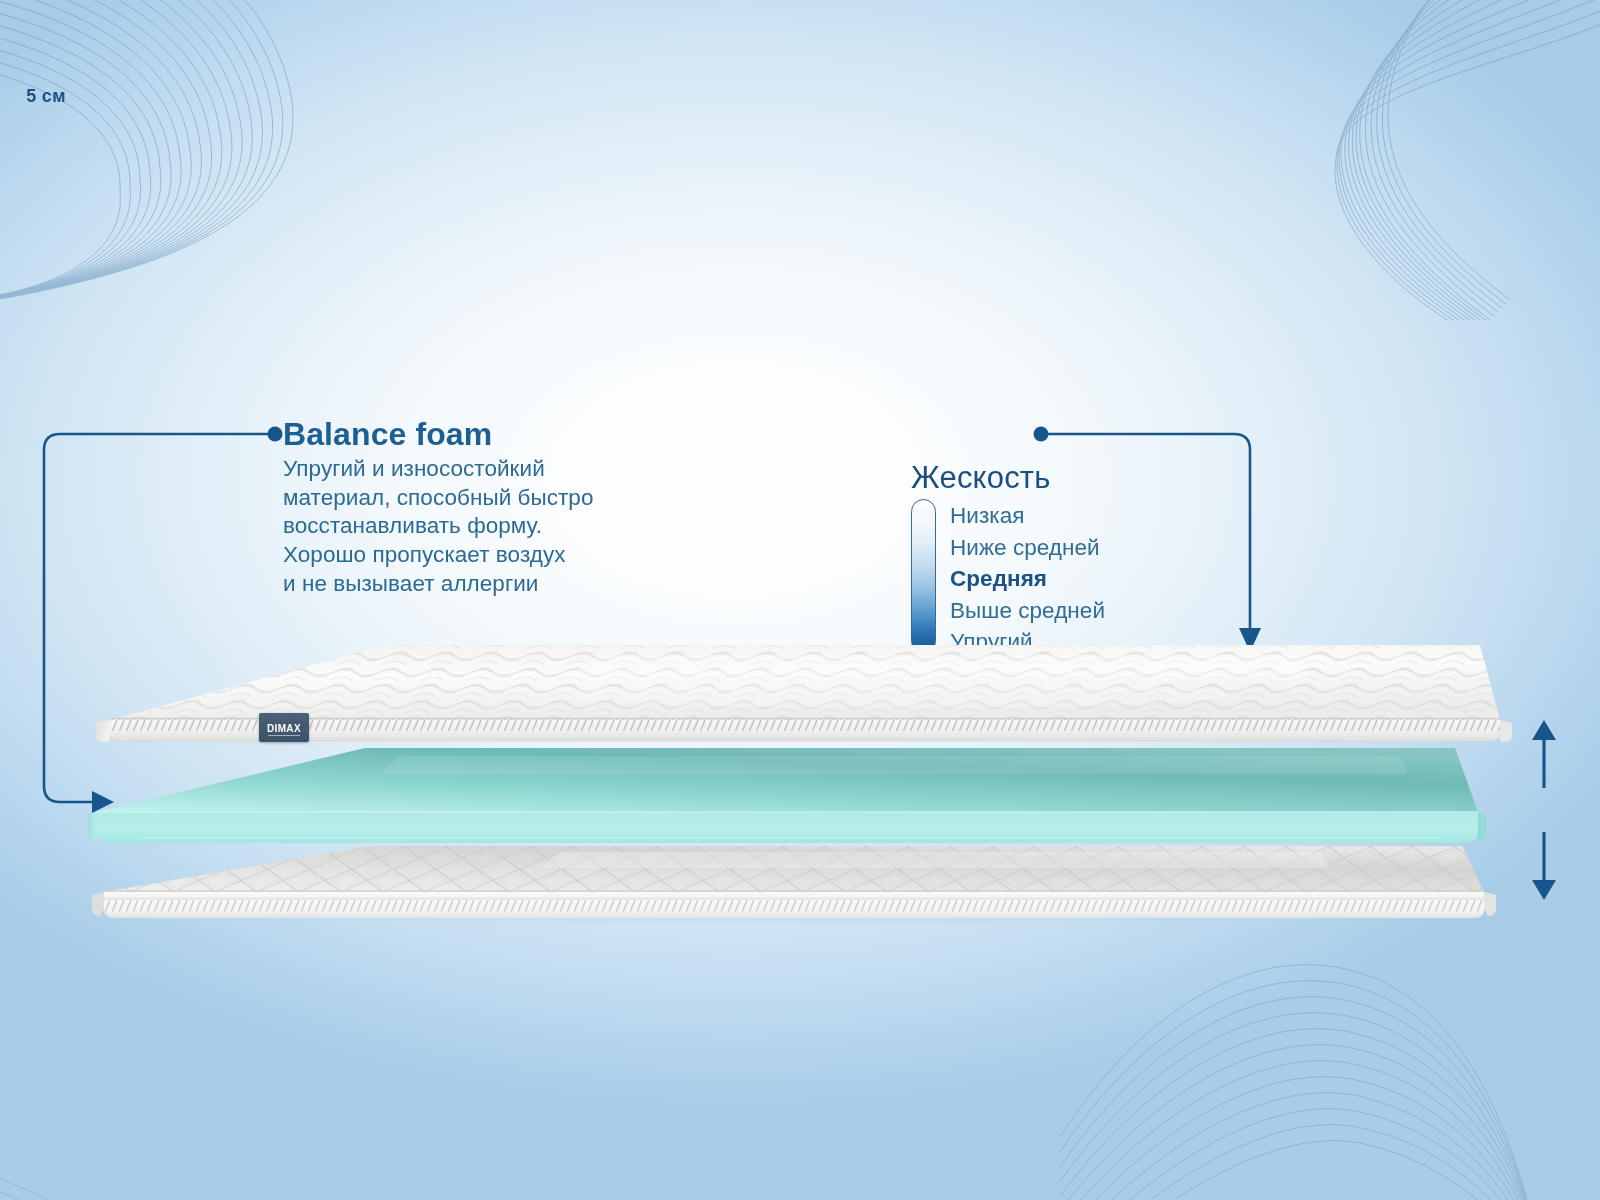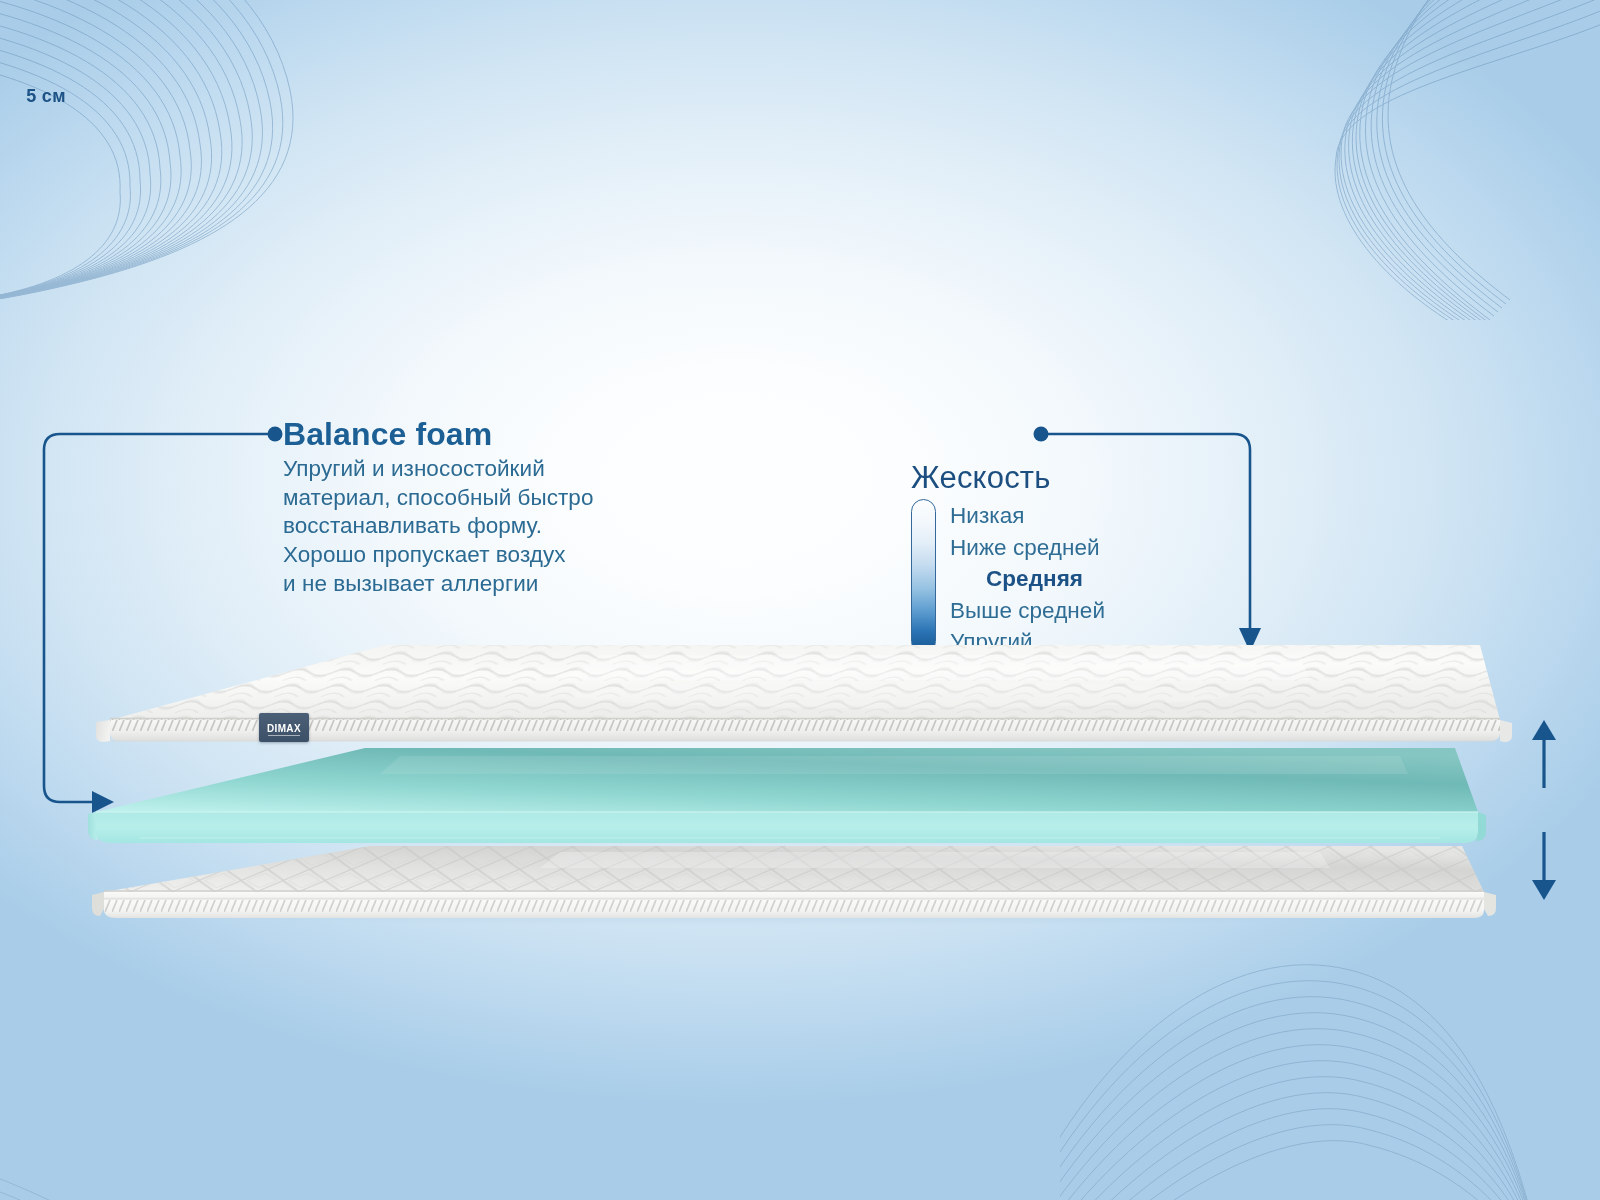--- a/index.html
+++ b/index.html
@@ -60,21 +60,21 @@
       #fcfdfe 0%, #f3f8fc 14%, #e3eef8 28%, #c6dcf0 42%,
       #96c2e2 58%, #5f9ed1 72%, #2a73b4 86%, #15548f 100%);
     border: 1.4px solid #35699b;
     margin-right: 14px; flex: none;
   }
   .hard-list { padding-top: 1px; }
   .hard-item {
     font-size: 22.5px; color: #2f6d95; line-height: 31.6px;
     letter-spacing: .05px; white-space: nowrap;
   }
-  .hard-item.selected { font-weight: bold; color: #1c5285; margin-left: 36px; }
+  .hard-item.selected { font-weight: bold; color: #1c5285; }
 
   
   #mattress { position: absolute; left: 0; top: 600px; width: 1600px; height: 360px; }
 
   
   #dimax-tag {
     position: absolute; left: 259px; top: 713px;
     width: 50px; height: 29px;
     background: linear-gradient(to bottom, #4b5f76, #3c5068);
     border-radius: 2px;

